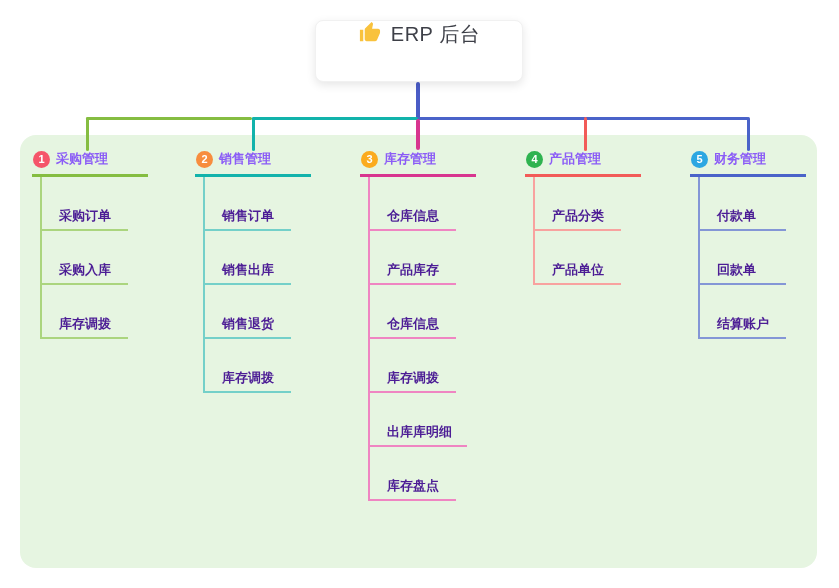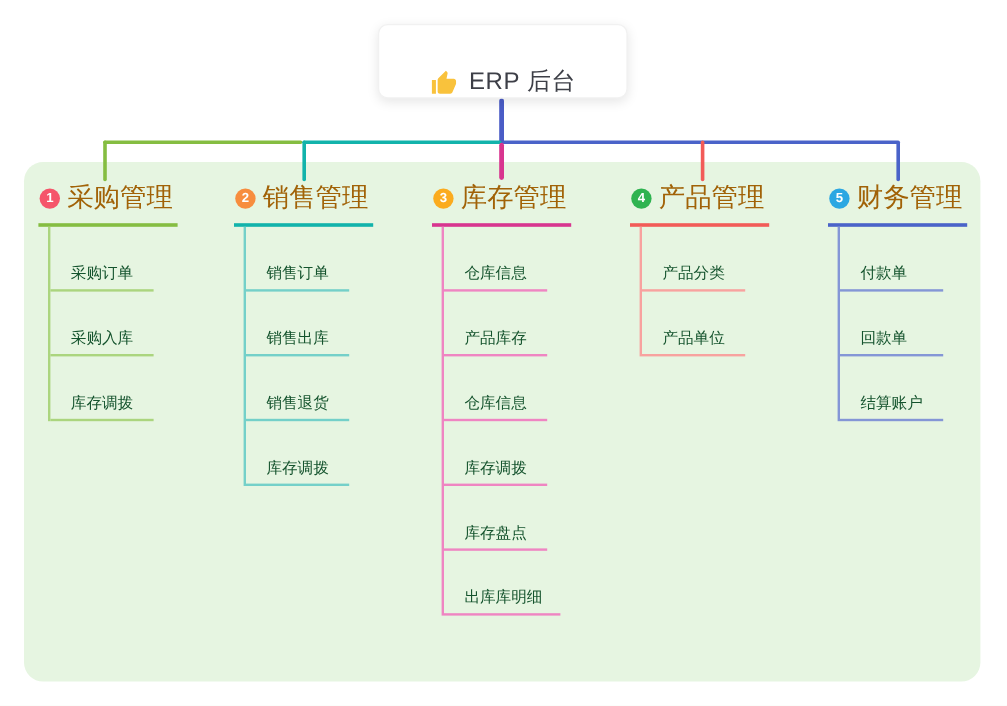--- a/index.html
+++ b/index.html
@@ -4,40 +4,40 @@
 <style>
   html,body{margin:0;padding:0;background:#ffffff;font-family:"Liberation Sans","DejaVu Sans",sans-serif;}
   .stage{position:relative;width:839px;height:588px;background:#ffffff;overflow:hidden;}
 
   
   .panel{position:absolute;left:20px;top:135px;width:797px;height:433px;background:#e6f5e1;border-radius:16px;}
 
   
   .root-card{position:absolute;left:315px;top:20px;width:208px;height:62px;background:#ffffff;
     border:1px solid #f1f1f1;border-radius:8px;box-shadow:0 3px 10px rgba(0,0,0,.10);
-    display:flex;align-items:flex-end;justify-content:center;gap:10px;box-sizing:border-box;cursor:pointer;}
+    display:flex;align-items:flex-start;justify-content:center;gap:10px;box-sizing:border-box;cursor:pointer;}
   .root-title{font-size:20px;color:#3d3f47;font-weight:500;letter-spacing:.5px;}
   .root-icon{width:23px;height:23px;display:inline-block;}
 
   
   .line{position:absolute;}
   .h-line{height:3.5px;top:116.5px;border-radius:2px;}
   .v-line{width:3.5px;border-radius:2px;}
 
   
   .col{position:absolute;top:148px;}
   .branch-header{width:116px;display:flex;align-items:center;gap:6px;
     border-bottom:3.5px solid var(--line);padding:2px 0 6px 1px;box-sizing:border-box;cursor:pointer;}
   .badge{width:17px;height:17px;border-radius:50%;background:var(--badge);color:#fff;
     font-size:11px;font-weight:bold;display:flex;align-items:center;justify-content:center;flex:0 0 17px;}
-  .branch-label{font-size:22px;color:#a16207;font-weight:400;white-space:nowrap;}
+  .branch-label{font-size:13px;color:#8b5cf6;font-weight:700;white-space:nowrap;}
   .children{margin-left:8px;border-left:2px solid var(--child);}
   .child{box-sizing:border-box;height:54px;width:max-content;min-width:86px;
     padding:0 15px 4px 17px;border-bottom:2px solid var(--child);
-    display:flex;align-items:flex-end;font-size:13px;color:#14532d;white-space:nowrap;cursor:pointer;}
+    display:flex;align-items:flex-end;font-size:13px;color:#4c1d95;white-space:nowrap;cursor:pointer;font-weight:bold;}
 </style>
 </head>
 <body>
 
 <div class="stage">
 
   <div class="panel"></div>
 
   <div class="line v-line" style="left: 416px; top: 82px; height: 38px; background: rgb(74, 92, 198);"></div>
   <div class="line h-line" style="left: 85.5px; width: 166px; background: rgb(133, 189, 65);"></div>
@@ -86,22 +86,22 @@
   <div class="col" style="left: 360px; --line: #d8358f; --child: #ef85c2; --badge: #fbab1e;">
     <div class="branch-header">
       <span class="badge">3</span>
       <span class="branch-label">库存管理</span>
     </div>
     <div class="children">
       <div class="child">仓库信息</div>
       <div class="child">产品库存</div>
       <div class="child">仓库信息</div>
       <div class="child">库存调拨</div>
+      <div class="child">出库库明细</div>
       <div class="child">库存盘点</div>
-      <div class="child">出库库明细</div>
     </div>
   </div>
 
   <div class="col" style="left: 525px; --line: #f25b58; --child: #f8a29f; --badge: #2fb350;">
     <div class="branch-header">
       <span class="badge">4</span>
       <span class="branch-label">产品管理</span>
     </div>
     <div class="children">
       <div class="child">产品分类</div>

